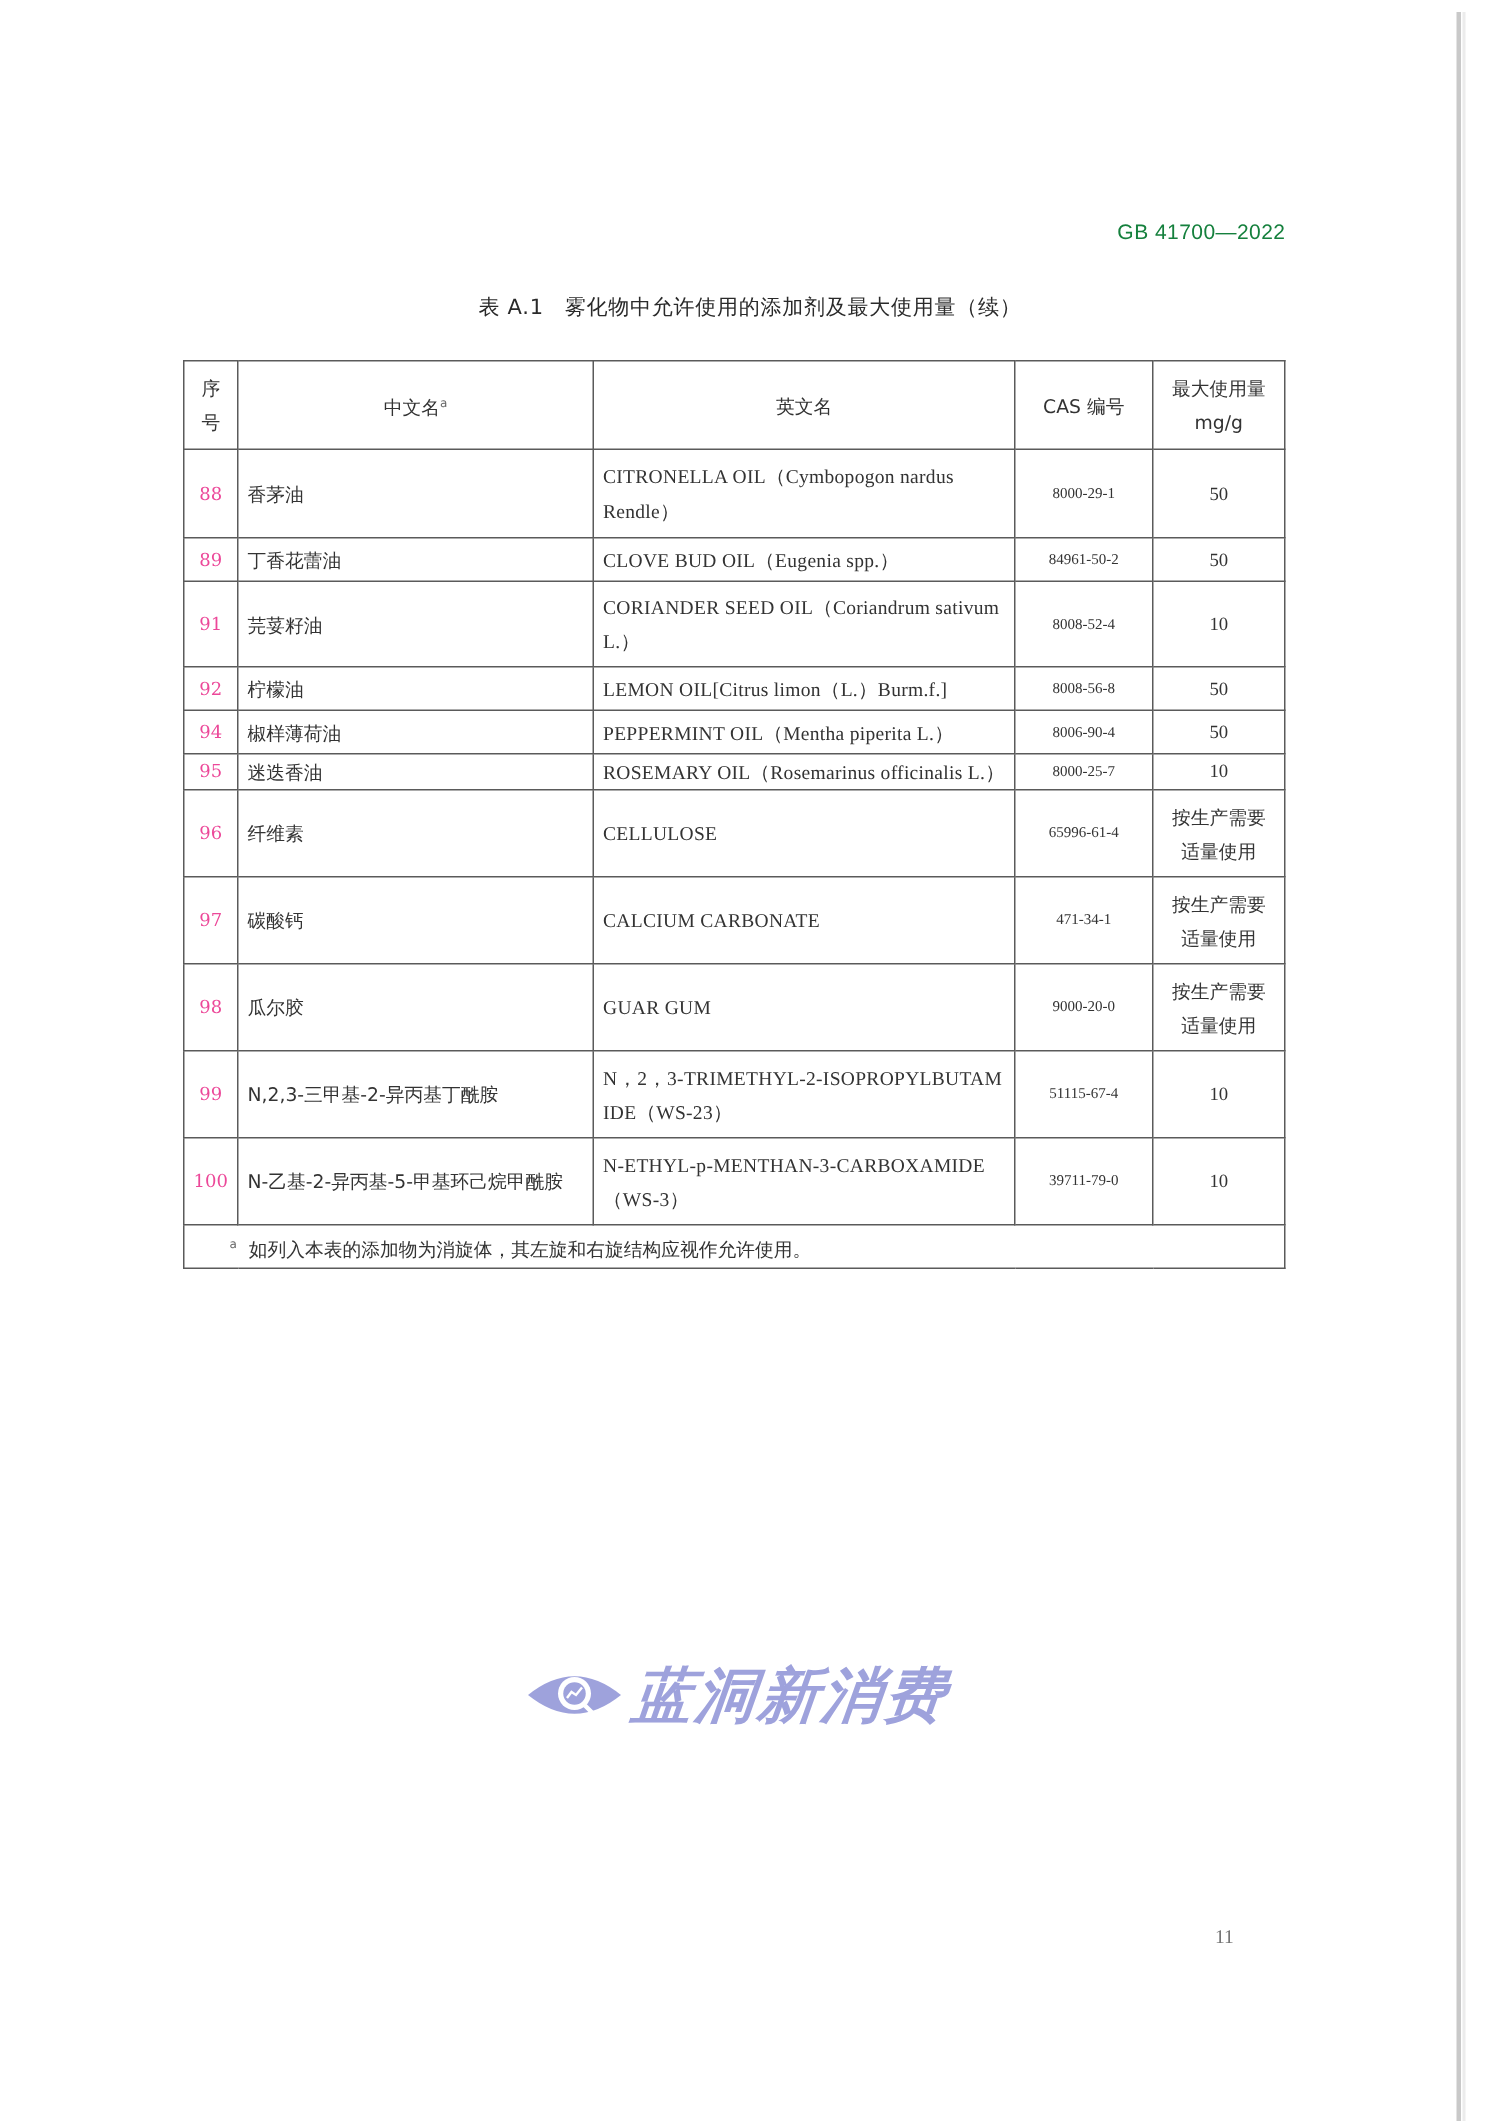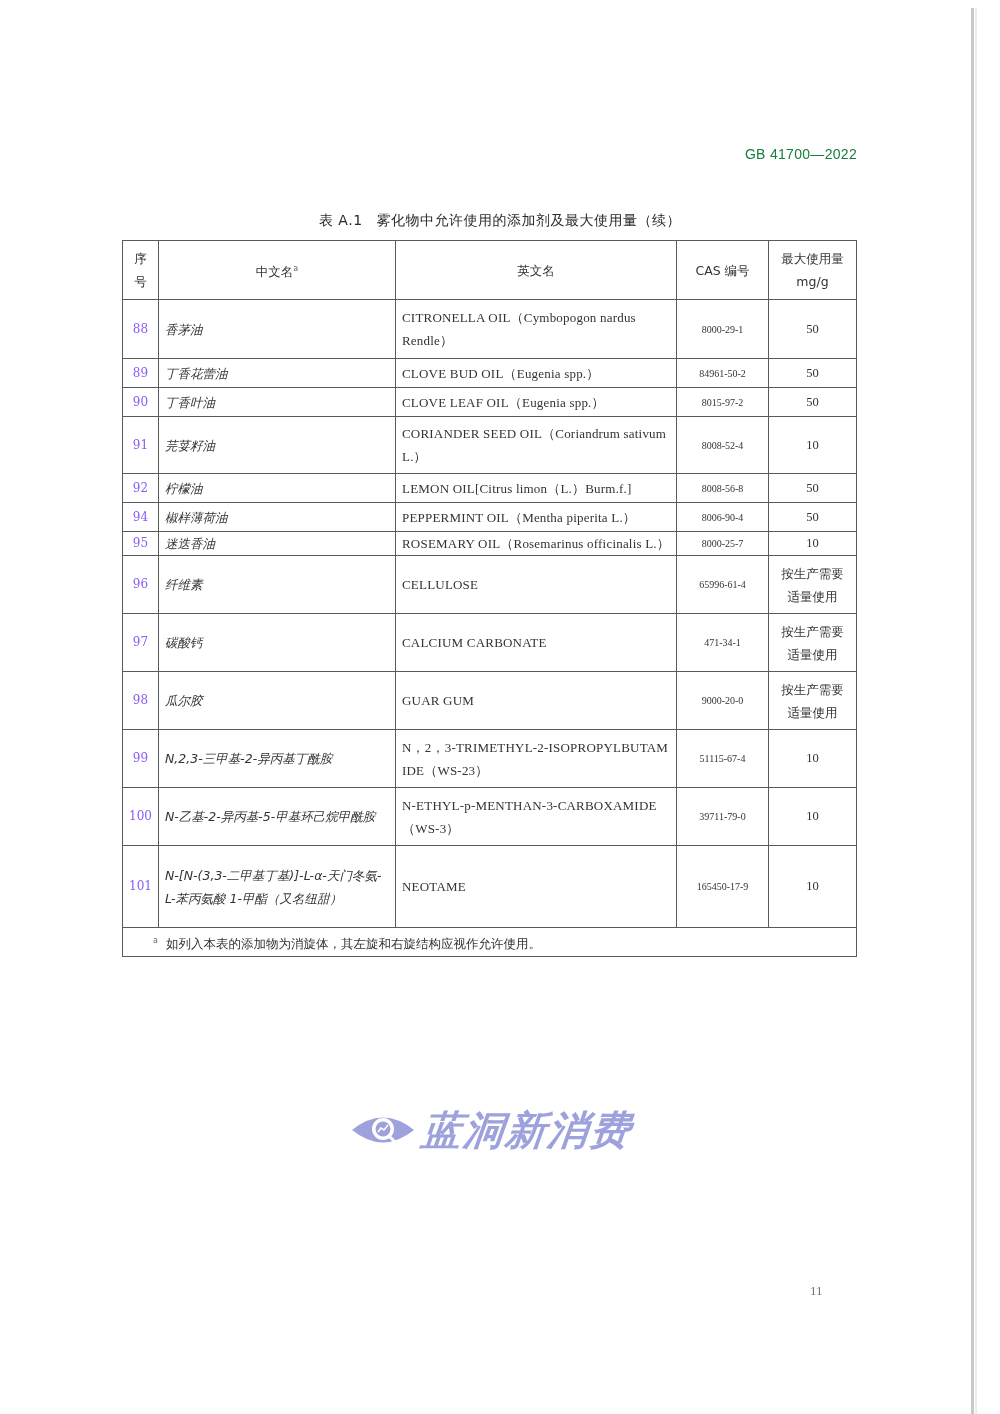--- a/index.html
+++ b/index.html
@@ -3,32 +3,32 @@
   <meta charset="utf-8">
   <style>
     html, body { margin: 0; padding: 0; }
     body {
       width: 1000px; height: 1414px; background: #ffffff; position: relative; overflow: hidden;
       font-family: "DejaVu Serif", "Liberation Serif", serif; color: #2b2b2b;
     }
     .page-edge { position: absolute; left: 971px; top: 8px; width: 3px; height: 1406px; background: #c9c9c9; }
     .page-edge-light { position: absolute; left: 975px; top: 8px; width: 2px; height: 1406px; background: #ececec; }
     .std-code { position: absolute; top: 146px; right: 143px; font-family: "Liberation Sans", "DejaVu Sans", sans-serif; font-size: 14px; letter-spacing: 0.3px; color: #15803d; }
-    .caption { position: absolute; top: 212px; left: 0; width: 1000px; text-align: center; font-family: "DejaVu Sans", sans-serif; font-size: 14px; color: #2a2a2a; letter-spacing: 0.5px; }
+    .caption { position: absolute; top: 196px; left: 0; width: 1000px; text-align: center; font-family: "DejaVu Sans", sans-serif; font-size: 14px; color: #2a2a2a; letter-spacing: 0.5px; }
     .caption .cap-num { margin-right: 14px; }
     table.data {
       position: absolute; left: 122px; top: 240px; width: 734px;
       border-collapse: collapse; table-layout: fixed;
       border: 1.6px solid #4a4a4a;
       font-size: 12.5px; color: #333; padding-left: 16px;
     }
     table.data th, table.data td { border: 1px solid #5a5a5a; padding: 0 6px; vertical-align: middle; line-height: 23px; }
     table.data th { font-weight: normal; font-family: "DejaVu Sans", sans-serif; font-size: 12.5px; height: 58px; text-align: center; }
-    td.c-no { text-align: center; font-size: 12px; color: #8b5cf6; }
-    td.c-zh { font-family: "DejaVu Sans", sans-serif; font-size: 12.5px; text-align: left; font-style: italic; }
+    td.c-no { text-align: center; font-size: 12px; color: #ec4899; }
+    td.c-zh { font-family: "DejaVu Sans", sans-serif; font-size: 12.5px; text-align: left; }
     td.c-en { font-family: "Liberation Serif", "DejaVu Serif", serif; font-size: 13px; text-align: left; letter-spacing: 0.2px; }
     td.c-cas { text-align: center; font-family: "Liberation Serif", serif; font-size: 10px; }
     td.c-max { text-align: center; font-family: "Liberation Serif", serif; font-size: 12.5px; }
     tr.note td { height: 28px; font-family: "DejaVu Sans", sans-serif; font-size: 12.5px; padding-left: 30px; position: relative; }
     .note-mark { font-size: 8px; vertical-align: super; margin-right: 8px; color: #666; }
     .sup { font-size: 8px; vertical-align: super; color: #666; }
     .watermark { position: absolute; left: 350px; top: 1105px; width: 300px; height: 50px; display: flex; align-items: center; }
     .wm-icon { width: 66px; height: 42px; position: relative; }
     .wm-text { font-family: "DejaVu Sans", sans-serif; font-weight: bold; font-style: italic; font-size: 40px; color: #9ea2dc; letter-spacing: 2px; margin-left: 6px; transform: skewX(-6deg); }
     .page-number { position: absolute; top: 1283px; left: 810px; font-family: "Liberation Serif", serif; font-size: 13px; color: #737373; }
@@ -71,27 +71,20 @@
       <td class="c-zh">香茅油</td>
       <td class="c-en">CITRONELLA OIL（Cymbopogon nardus Rendle）</td>
       <td class="c-cas">8000-29-1</td>
       <td class="c-max">50</td>
     </tr>
     <tr style="height:29px">
       <td class="c-no">89</td>
       <td class="c-zh">丁香花蕾油</td>
       <td class="c-en">CLOVE BUD OIL（Eugenia spp.）</td>
       <td class="c-cas">84961-50-2</td>
-      <td class="c-max">50</td>
-    </tr>
-    <tr style="height:29px">
-      <td class="c-no">90</td>
-      <td class="c-zh">丁香叶油</td>
-      <td class="c-en">CLOVE LEAF OIL（Eugenia spp.）</td>
-      <td class="c-cas">8015-97-2</td>
       <td class="c-max">50</td>
     </tr>
     <tr style="height:57px">
       <td class="c-no">91</td>
       <td class="c-zh">芫荽籽油</td>
       <td class="c-en">CORIANDER SEED OIL（Coriandrum sativum L.）</td>
       <td class="c-cas">8008-52-4</td>
       <td class="c-max">10</td>
     </tr>
     <tr style="height:29px">
@@ -143,27 +136,20 @@
       <td class="c-cas">51115-67-4</td>
       <td class="c-max">10</td>
     </tr>
     <tr style="height:58px">
       <td class="c-no">100</td>
       <td class="c-zh">N-乙基-2-异丙基-5-甲基环己烷甲酰胺</td>
       <td class="c-en" style="word-break:break-all">N-ETHYL-p-MENTHAN-3-CARBOXAMIDE（WS-3）</td>
       <td class="c-cas">39711-79-0</td>
       <td class="c-max">10</td>
     </tr>
-    <tr style="height:82px">
-      <td class="c-no">101</td>
-      <td class="c-zh">N-[N-(3,3-二甲基丁基)]-L-α-天门冬氨-L-苯丙氨酸 1-甲酯（又名纽甜）</td>
-      <td class="c-en">NEOTAME</td>
-      <td class="c-cas">165450-17-9</td>
-      <td class="c-max">10</td>
-    </tr>
     <tr class="note">
       <td colspan="5"><span class="note-mark">a</span><span>如列入本表的添加物为消旋体，其左旋和右旋结构应视作允许使用。</span></td>
     </tr>
   </tbody>
 </table>
 
 <div class="watermark">
   <span class="wm-icon">
     <svg width="66" height="42" viewBox="0 0 66 42">
       <path d="M2 21 Q33 -4 64 21 Q33 46 2 21 Z" fill="#9ea2dc"></path>

